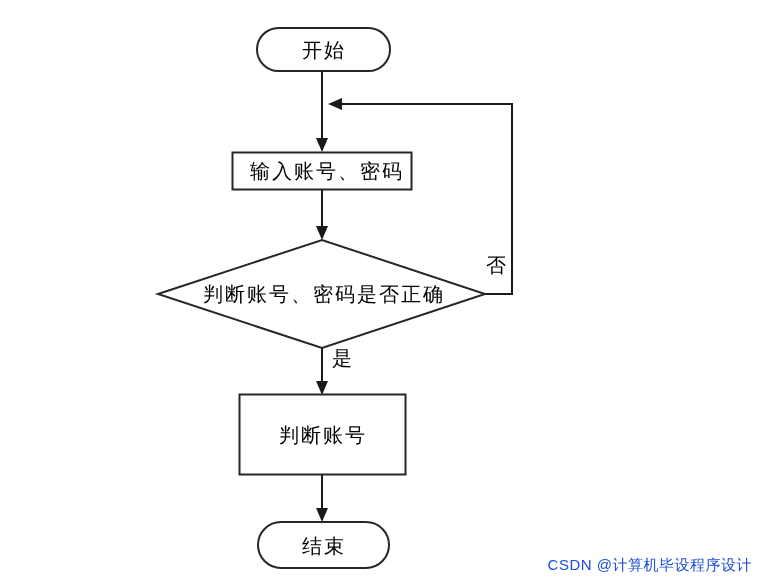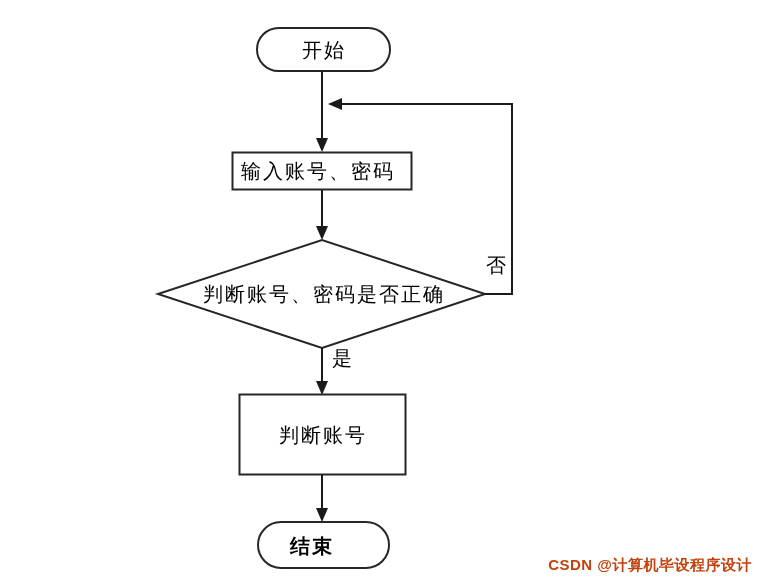--- a/index.html
+++ b/index.html
@@ -38,23 +38,22 @@
     font-size: 20px;
     white-space: nowrap;
     line-height: 1;
   }
   .watermark {
     position: absolute;
     right: 5px;
     top: 556px;
     font-size: 15px;
     letter-spacing: 0.5px;
-    color: #c2410c;
+    color: #1d4ed8;
     white-space: nowrap;
-    font-weight: bold;
   }
 </style>
 </head>
 <body>
 
 <div class="canvas">
 
   <svg width="757" height="581" viewBox="0 0 757 581">
     <g fill="#ffffff" stroke="#262626" stroke-width="2">
 
@@ -81,26 +80,26 @@
       <polygon points="322,152 316,138 328,138"></polygon>
       <polygon points="322,240 316,226 328,226"></polygon>
       <polygon points="322,395 316,381 328,381"></polygon>
       <polygon points="322,522 316,508 328,508"></polygon>
       <polygon points="328,104 342,98 342,110"></polygon>
     </g>
   </svg>
 
   <div class="node-label" style="left:324px; top:50px;">开始</div>
 
-  <div class="node-label" style="left:318px; top:171px;">输入账号、密码</div>
+  <div class="node-label" style="left:327px; top:171px;">输入账号、密码</div>
 
   <div class="node-label" style="left:324px; top:294px;text-align:center;">判断账号、密码是否正确</div>
 
   <div class="node-label" style="left:323px; top:435px;">判断账号</div>
 
-  <div class="node-label" style="left:312px; top:546px;font-weight:bold;">结束</div>
+  <div class="node-label" style="left:324px; top:546px;">结束</div>
 
   <div class="branch-label" style="left:342px; top:358px;">是</div>
 
   <div class="branch-label" style="left:496px; top:265px;">否</div>
 
   <div class="watermark">CSDN @计算机毕设程序设计</div>
 </div>
 
 </body></html>

